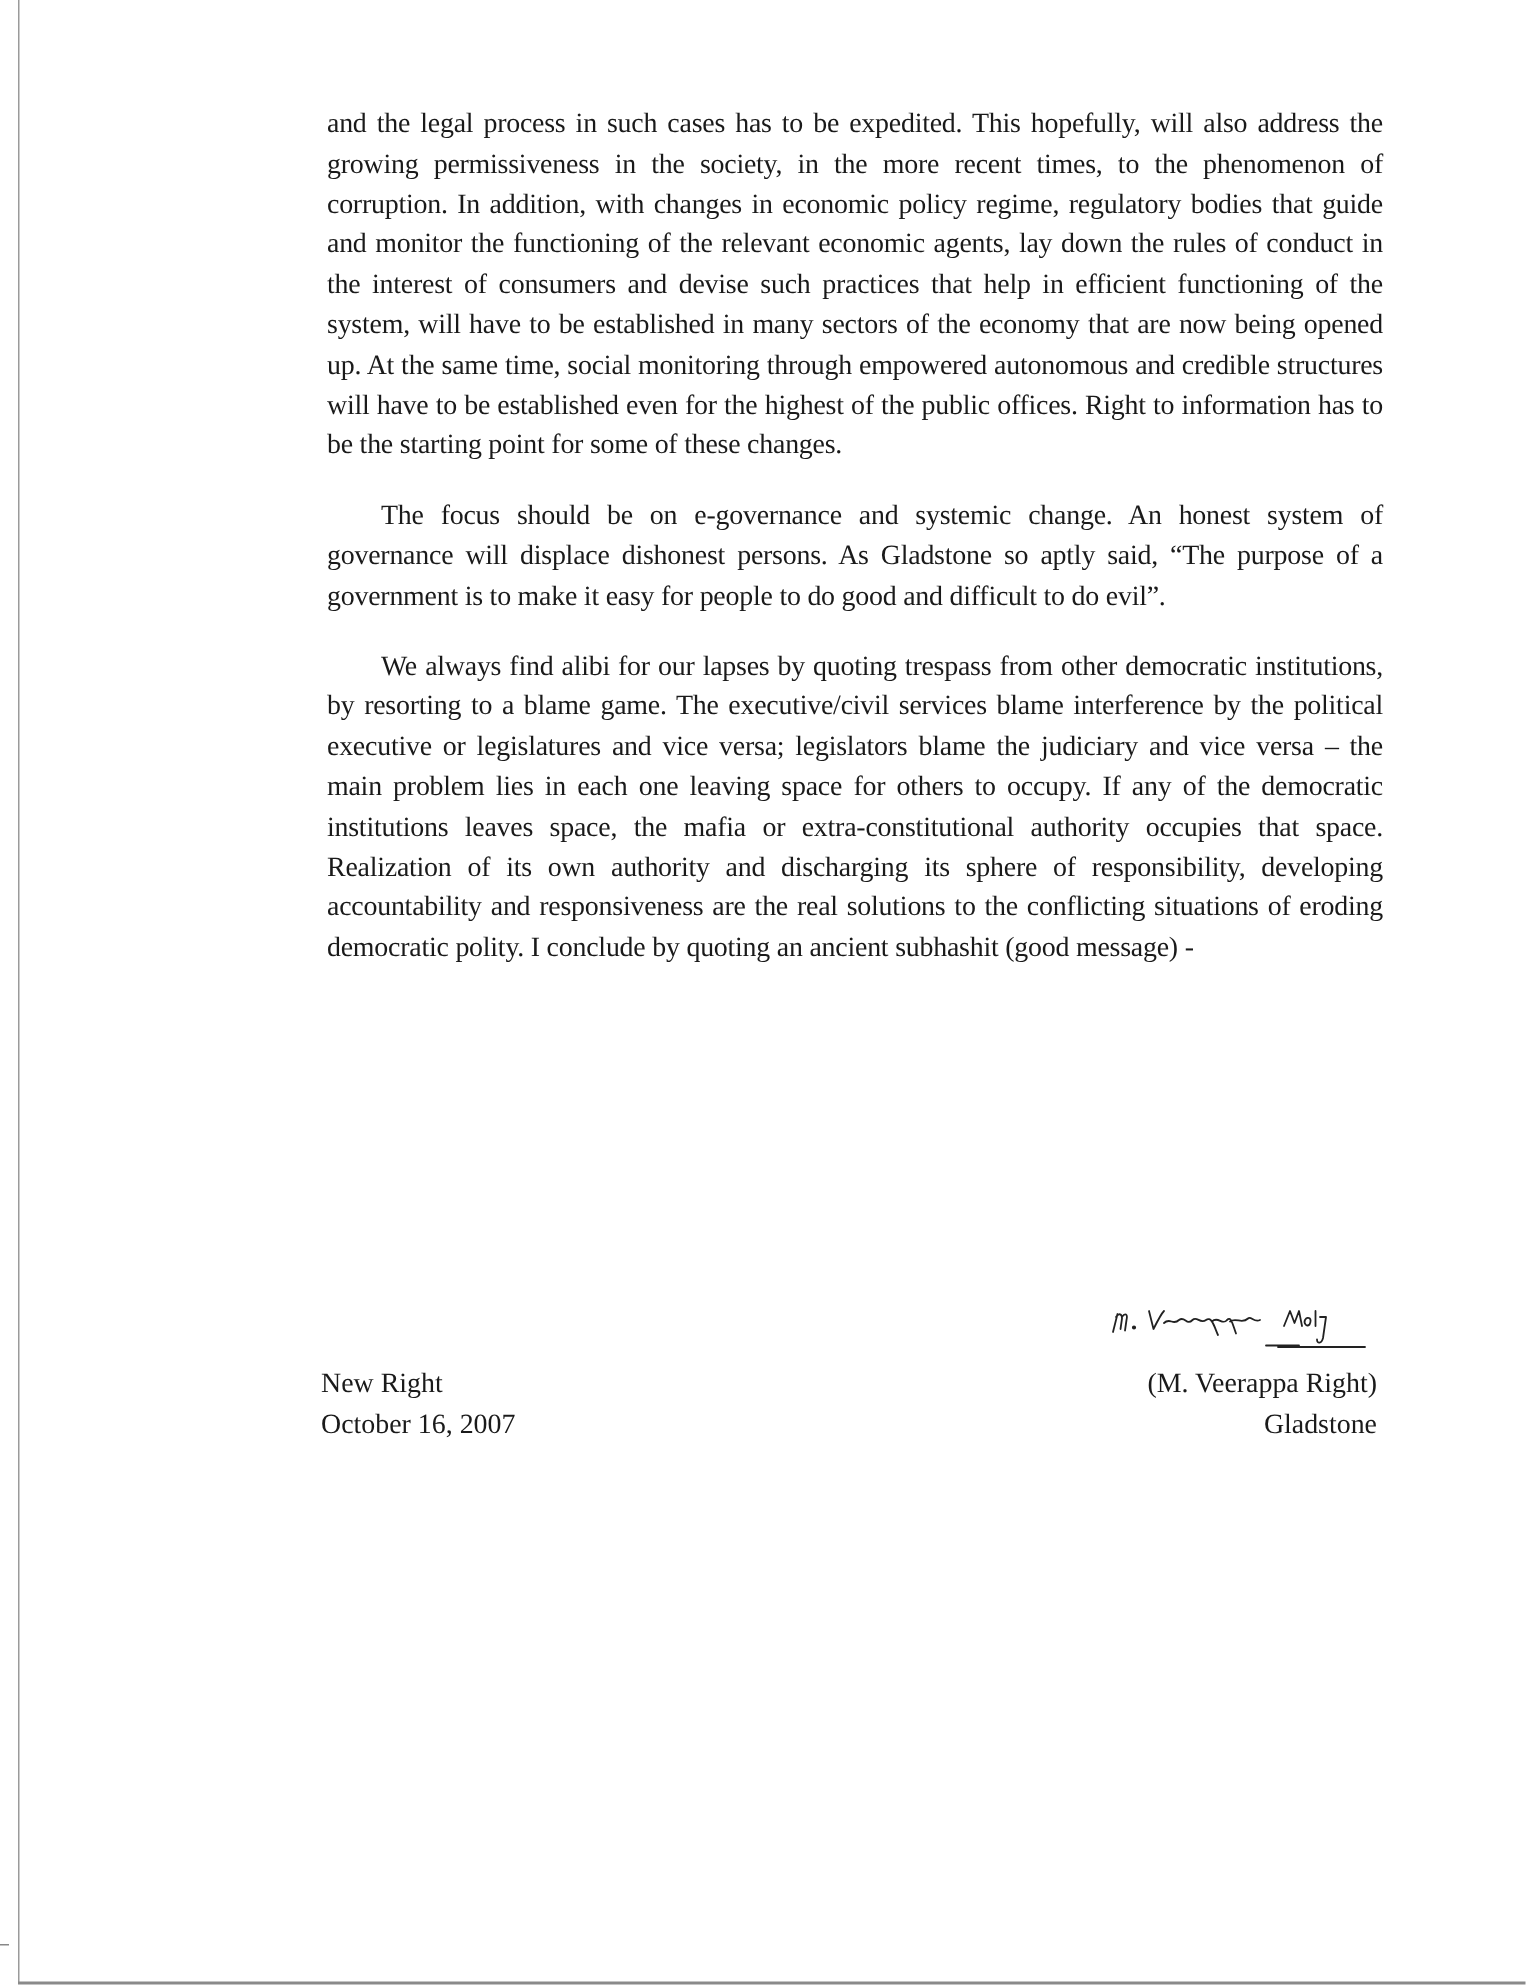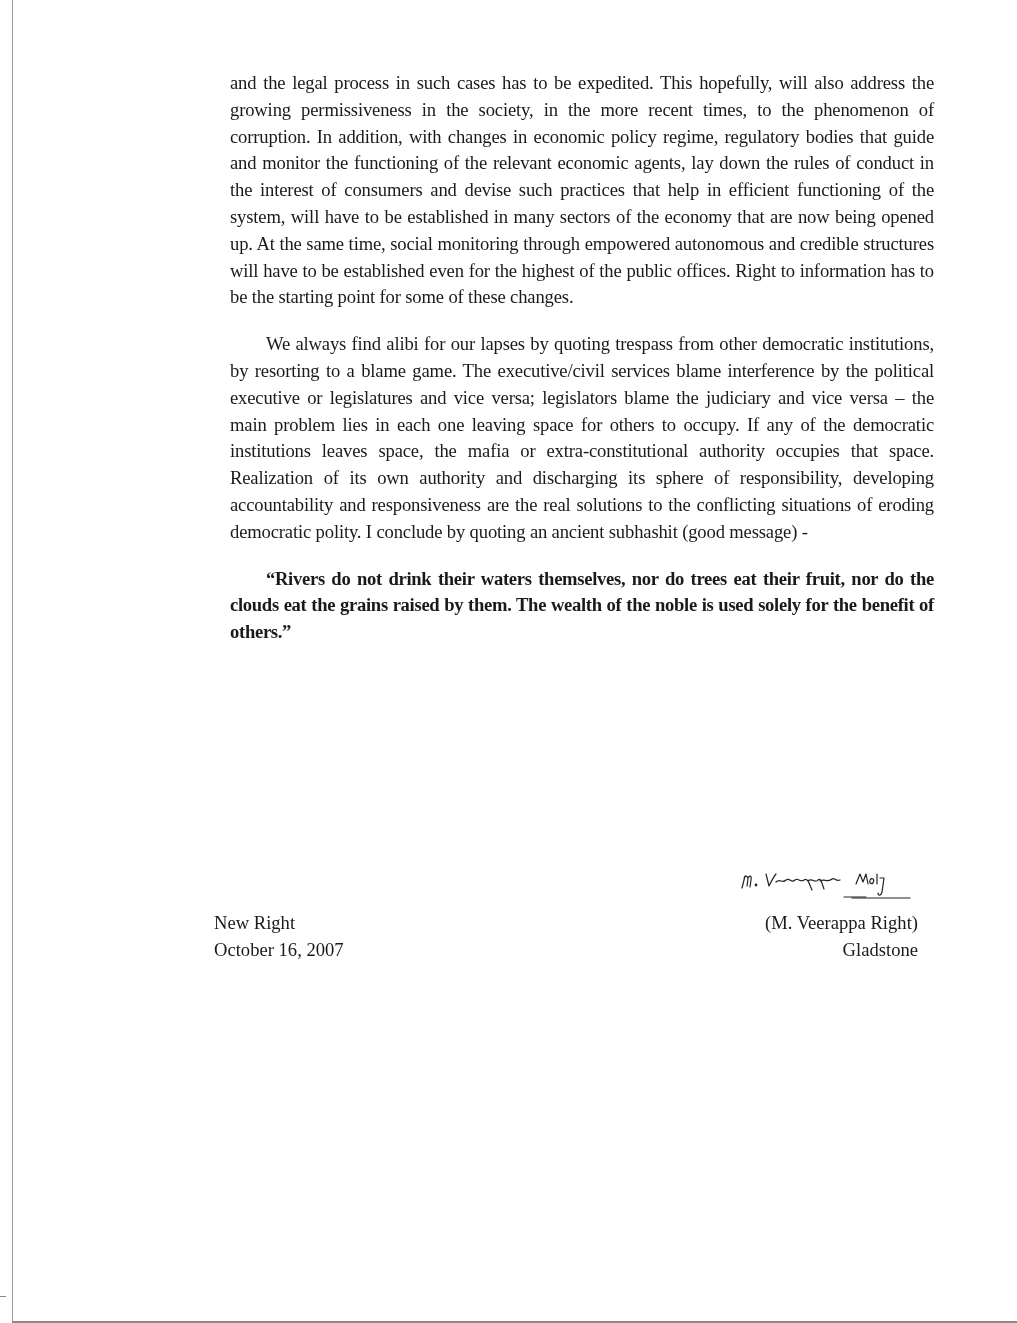--- a/index.html
+++ b/index.html
@@ -34,21 +34,21 @@
     .page-tick {
       position: absolute;
       left: 0;
       top: 1296px;
       width: 6px;
       height: 1px;
       background: #888;
     }
     .content {
       position: absolute;
-      left: 230px;
+      left: 218px;
       top: 70px;
       width: 704px;
     }
     .para {
       font-size: 18.6px;
       line-height: 26.8px;
       text-align: justify;
       margin: 0 0 20px 0;
       letter-spacing: -0.15px;
     }
@@ -90,22 +90,22 @@
   </style>
 </head>
 <body>
 
 <div class="page-frame-left"></div>
 <div class="page-frame-bottom"></div>
 <div class="page-tick"></div>
 
 <div class="content">
   <p class="para">and the legal process in such cases has to be expedited. This hopefully, will also address the growing permissiveness in the society, in the more recent times, to the phenomenon of corruption. In addition, with changes in economic policy regime, regulatory bodies that guide and monitor the functioning of the relevant economic agents, lay down the rules of conduct in the interest of consumers and devise such practices that help in efficient functioning of the system, will have to be established in many sectors of the economy that are now being opened up. At the same time, social monitoring through empowered autonomous and credible structures will have to be established even for the highest of the public offices. Right to information has to be the starting point for some of these changes.</p>
+  <p class="para indent">The focus should be on e-governance and systemic change. An honest system of governance will displace dishonest persons. As Gladstone so aptly said, “The purpose of a government is to make it easy for people to do good and difficult to do evil”.</p>
   <p class="para indent">We always find alibi for our lapses by quoting trespass from other democratic institutions, by resorting to a blame game. The executive/civil services blame interference by the political executive or legislatures and vice versa; legislators blame the judiciary and vice versa – the main problem lies in each one leaving space for others to occupy. If any of the democratic institutions leaves space, the mafia or extra-constitutional authority occupies that space. Realization of its own authority and discharging its sphere of responsibility, developing accountability and responsiveness are the real solutions to the conflicting situations of eroding democratic polity. I conclude by quoting an ancient subhashit (good message) -</p>
-  <p class="quote">“Rivers do not drink their waters themselves, nor do trees eat their fruit, nor do the clouds eat the grains raised by them. The wealth of the noble is used solely for the benefit of others.”</p>
 </div>
 
 <svg class="signature" viewBox="0 0 180 42" aria-label="M. Veerappa Moily">
   <g fill="none" stroke="#222" stroke-width="1.2" stroke-linecap="round" stroke-linejoin="round">
 
     <path d="M6 22 L9 10 M8 12 C10 9 12 10 12 13 L11 20 M12 12 C14 9 16 10 15 14 L14 21"></path>
     <circle cx="20" cy="19" r="0.8" fill="#222"></circle>
 
     <path d="M30 8 L33 20 C36 14 38 10 40 8"></path>
 

